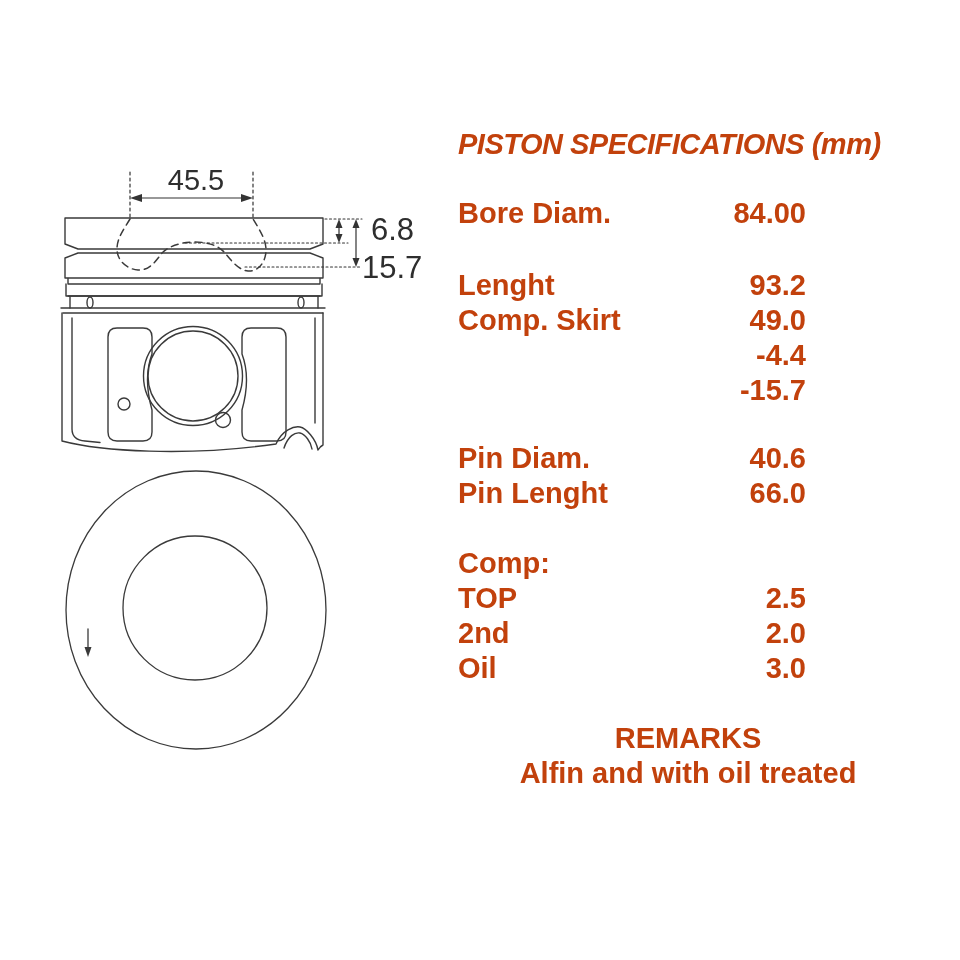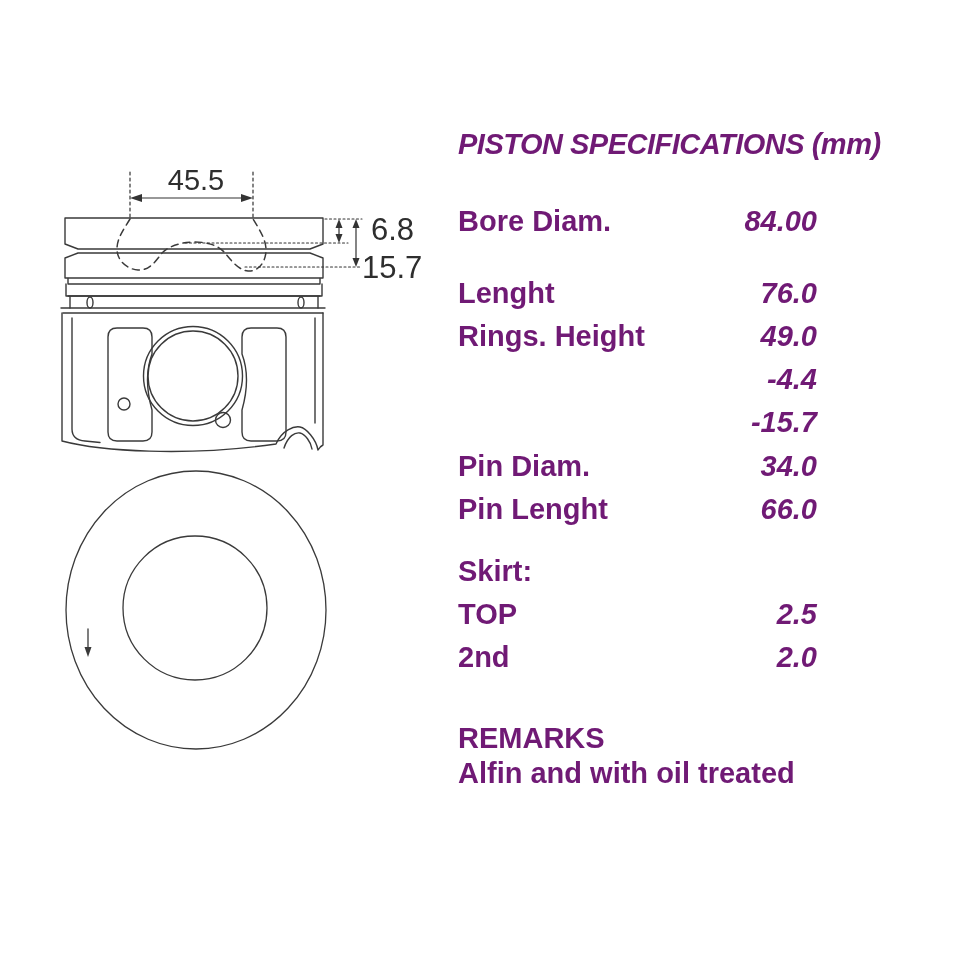--- a/index.html
+++ b/index.html
@@ -10,33 +10,33 @@
     overflow:hidden;
     font-family:"Liberation Sans","DejaVu Sans",sans-serif;
     color:#070707;
   }
   
   .drawing-svg{position:absolute;left:0;top:0;width:960px;height:960px;}
 
   
   .specs{
     position:absolute;left:458px;top:0;width:360px;height:960px;
-    font-weight:700;font-size:29px;color:#701a75;
+    font-weight:700;font-size:29px;color:#c2410c;
   }
   .specs .title{
     position:absolute;left:0;top:127px;height:35px;line-height:35px;
     font-style:italic;white-space:nowrap;letter-spacing:-0.5px;
   }
   .group{position:absolute;left:0;width:360px;}
   .g1{top:196px;} .g2{top:268px;} .g3{top:441px;} .g4{top:546px;}
-  .row{position:relative;height:35px;line-height:35px;margin-top:8px;}
+  .row{position:relative;height:35px;line-height:35px;}
   .row .lbl{position:absolute;left:0;white-space:nowrap;}
-  .row .val{position:absolute;right:1px;white-space:nowrap;font-style:italic;}
+  .row .val{position:absolute;right:12px;white-space:nowrap;}
   .remarks{position:absolute;left:0;top:721px;width:460px;}
-  .remarks div{height:35px;line-height:35px;white-space:nowrap;}
+  .remarks div{height:35px;line-height:35px;white-space:nowrap;text-align:center;}
 </style>
 </head>
 <body>
 
 <svg class="drawing-svg" viewBox="0 0 960 960" aria-hidden="true">
 
   <g stroke="#3a3a3a" fill="none" stroke-width="1.4" stroke-linecap="round" stroke-linejoin="round">
 
     <path d="M65,218 H323 V244 L310,249 H78 L65,244 Z"></path>
     <path d="M78,253 L65,258 V278 H323 V258 L310,253 Z"></path>
@@ -106,59 +106,63 @@
   <div class="group g1">
     <div class="row">
       <span class="lbl">Bore Diam.</span>
       <span class="val">84.00</span>
     </div>
   </div>
 
   <div class="group g2">
     <div class="row">
       <span class="lbl">Lenght</span>
-      <span class="val">76.0</span>
+      <span class="val">93.2</span>
     </div>
     <div class="row">
-      <span class="lbl">Rings. Height</span>
+      <span class="lbl">Comp. Skirt</span>
       <span class="val">49.0</span>
     </div>
     <div class="row">
       <span class="lbl"></span>
       <span class="val">-4.4</span>
     </div>
     <div class="row">
       <span class="lbl"></span>
       <span class="val">-15.7</span>
     </div>
   </div>
 
   <div class="group g3">
     <div class="row">
       <span class="lbl">Pin Diam.</span>
-      <span class="val">34.0</span>
+      <span class="val">40.6</span>
     </div>
     <div class="row">
       <span class="lbl">Pin Lenght</span>
       <span class="val">66.0</span>
     </div>
   </div>
 
   <div class="group g4">
     <div class="row">
-      <span class="lbl">Skirt:</span>
+      <span class="lbl">Comp:</span>
       <span class="val"></span>
     </div>
     <div class="row">
       <span class="lbl">TOP</span>
       <span class="val">2.5</span>
     </div>
     <div class="row">
       <span class="lbl">2nd</span>
       <span class="val">2.0</span>
     </div>
+    <div class="row">
+      <span class="lbl">Oil</span>
+      <span class="val">3.0</span>
+    </div>
   </div>
 
   <div class="remarks">
     <div>REMARKS</div>
     <div>Alfin and with oil treated</div>
   </div>
 </div>
 
 </body></html>

